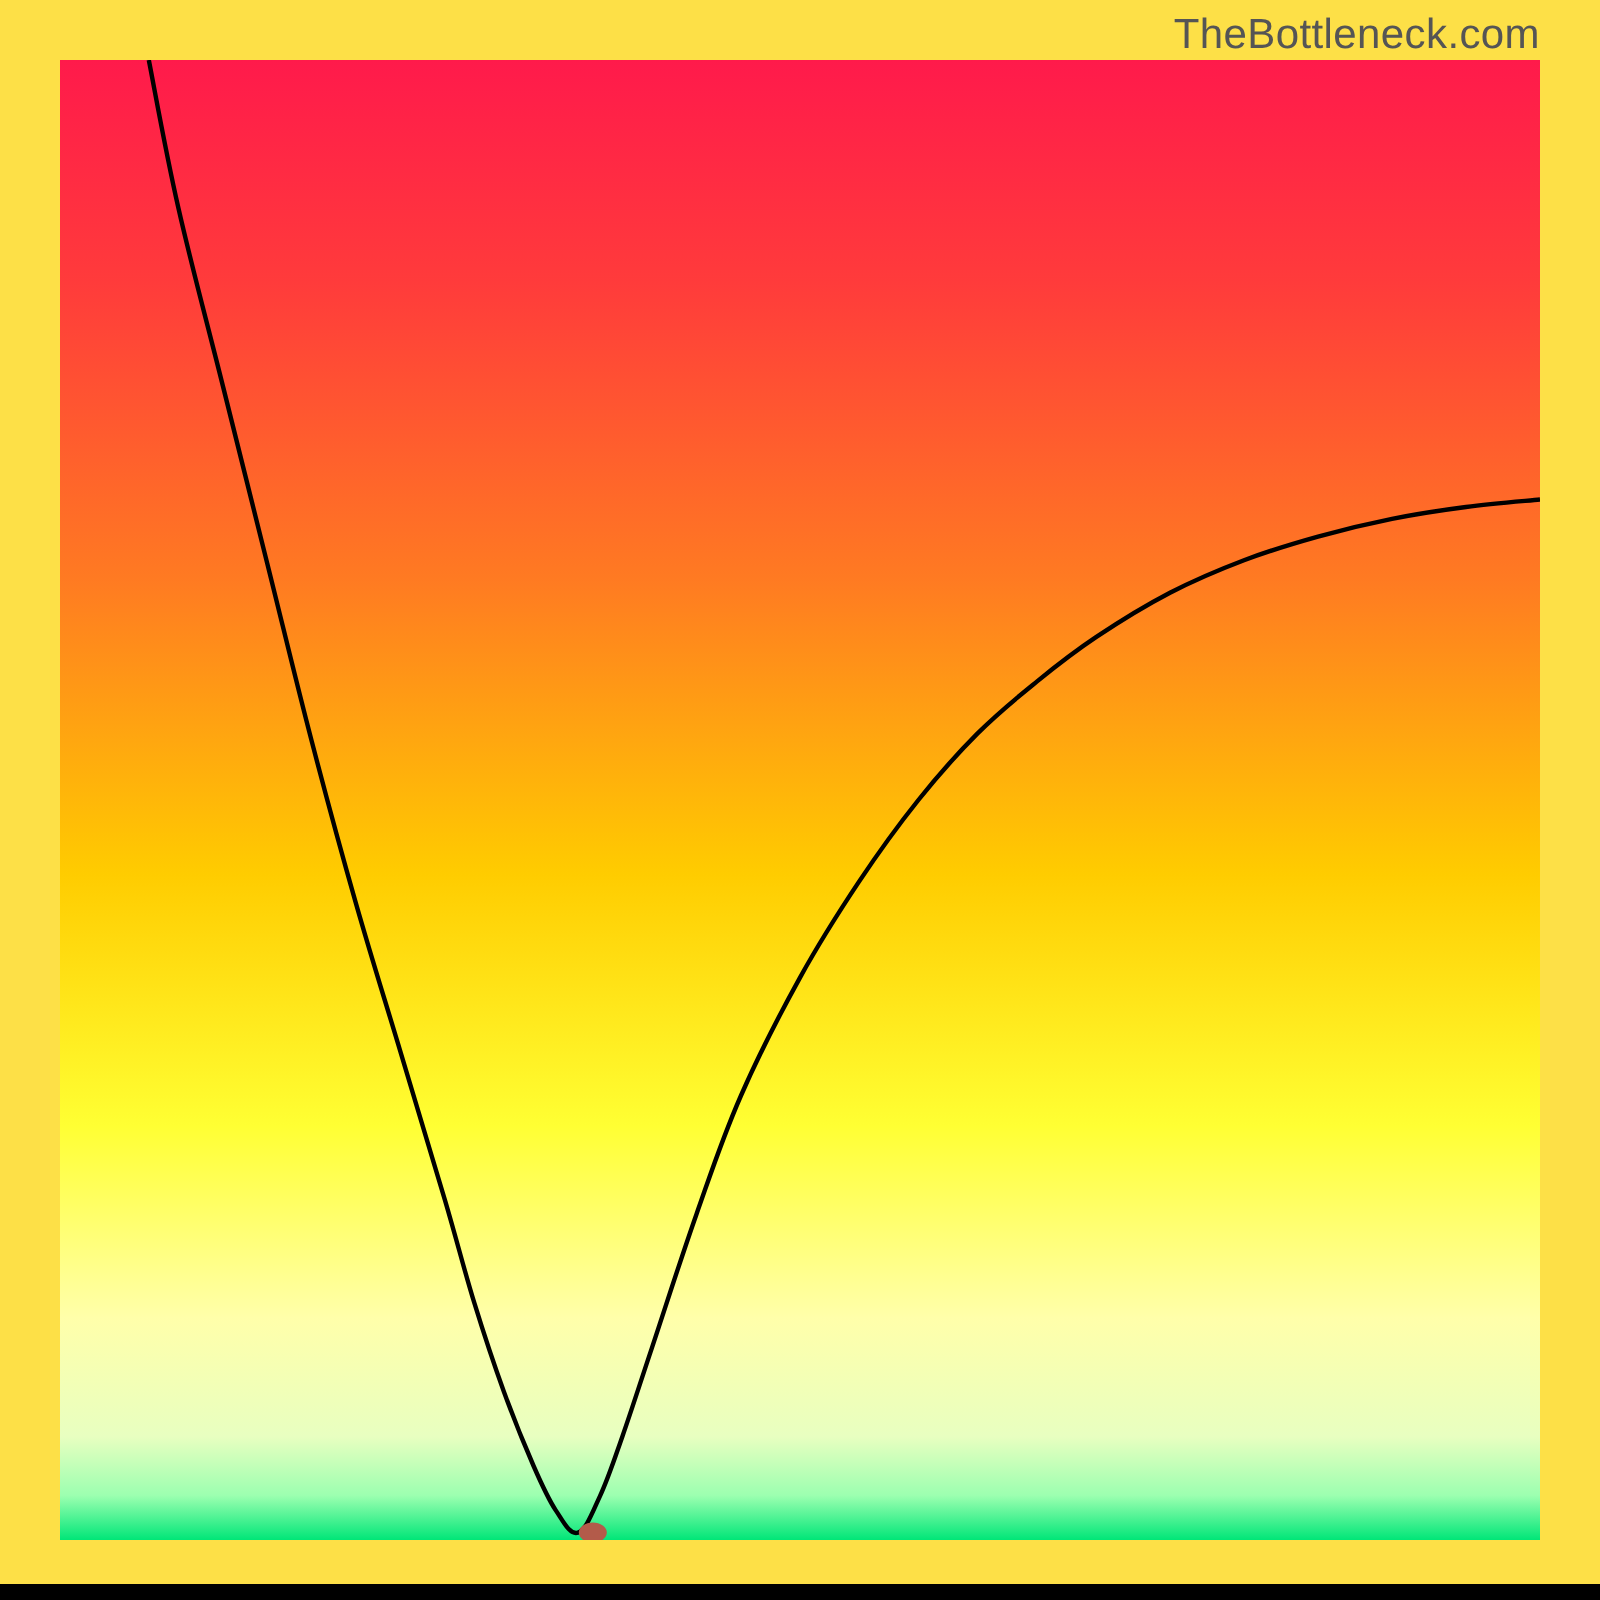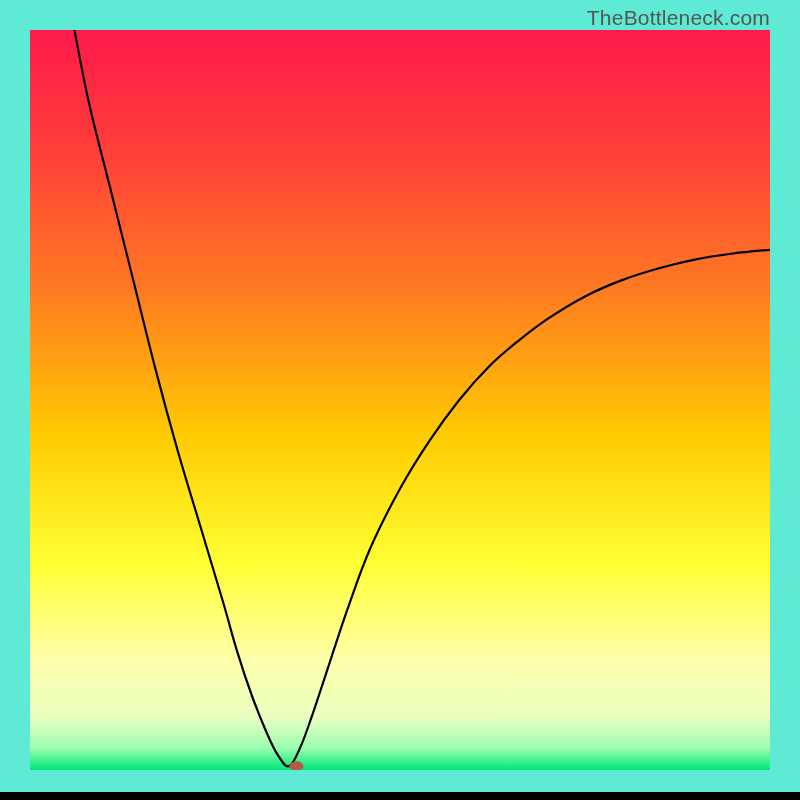--- a/index.html
+++ b/index.html
@@ -1,20 +1,20 @@
 <!DOCTYPE html>
 <html><head>
 <meta charset="utf-8">
 <style>
   * { margin: 0; padding: 0; box-sizing: border-box; }
   html, body { width: 800px; height: 800px; overflow: hidden; background: #000; }
   .outer {
     width: 800px;
     height: 792px;
-    background: #5eead4;
+    background: #fde047;
     position: relative;
   }
   .plot-area {
     position: absolute;
     left: 30px;
     top: 30px;
     width: 740px;
     height: 740px;
   }
   .gradient-bg {

